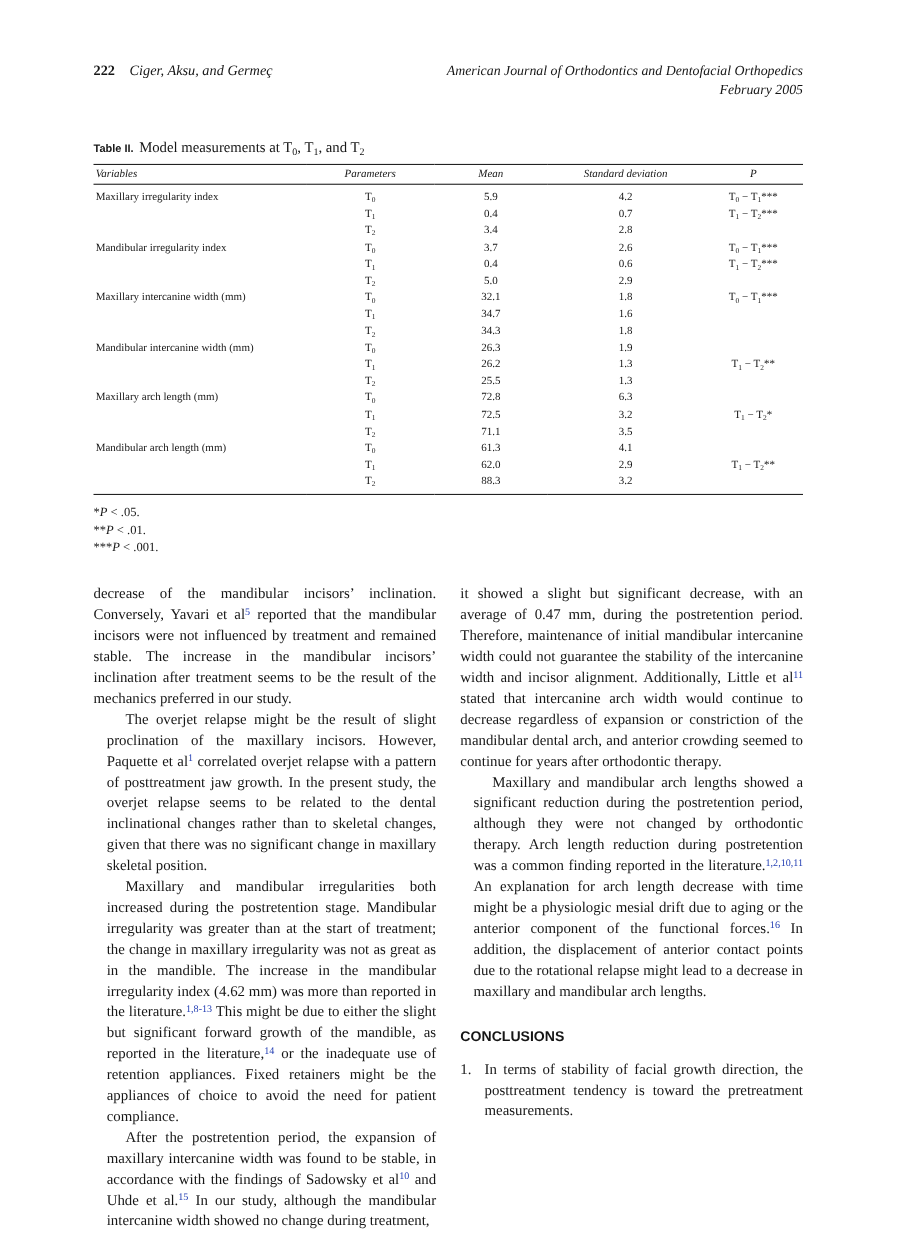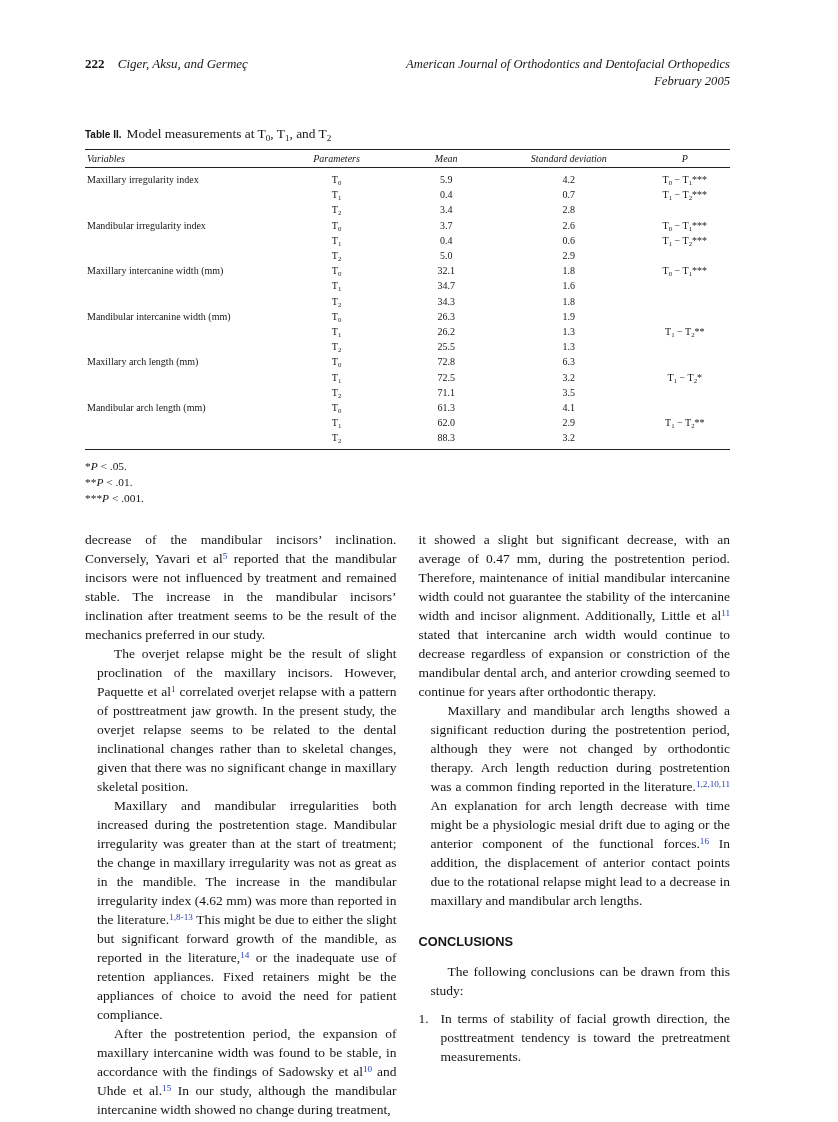--- a/index.html
+++ b/index.html
@@ -253,21 +253,20 @@
     <div class="column">
       <p><span>decrease of the mandibular incisors’ inclination. Conversely, Yavari et al</span><sup class="ref">5</sup><span> reported that the mandibular incisors were not influenced by treatment and remained stable. The increase in the mandibular incisors’ inclination after treatment seems to be the result of the mechanics preferred in our study.</span></p>
       <p class="indent"><span>The overjet relapse might be the result of slight proclination of the maxillary incisors. However, Paquette et al</span><sup class="ref">1</sup><span> correlated overjet relapse with a pattern of posttreatment jaw growth. In the present study, the overjet relapse seems to be related to the dental inclinational changes rather than to skeletal changes, given that there was no significant change in maxillary skeletal position.</span></p>
       <p class="indent"><span>Maxillary and mandibular irregularities both increased during the postretention stage. Mandibular irregularity was greater than at the start of treatment; the change in maxillary irregularity was not as great as in the mandible. The increase in the mandibular irregularity index (4.62 mm) was more than reported in the literature.</span><sup class="ref">1,8-13</sup><span> This might be due to either the slight but significant forward growth of the mandible, as reported in the literature,</span><sup class="ref">14</sup><span> or the inadequate use of retention appliances. Fixed retainers might be the appliances of choice to avoid the need for patient compliance.</span></p>
       <p class="indent"><span>After the postretention period, the expansion of maxillary intercanine width was found to be stable, in accordance with the findings of Sadowsky et al</span><sup class="ref">10</sup><span> and Uhde et al.</span><sup class="ref">15</sup><span> In our study, although the mandibular intercanine width showed no change during treatment,</span></p>
     </div>
     <div class="column">
       <p><span>it showed a slight but significant decrease, with an average of 0.47 mm, during the postretention period. Therefore, maintenance of initial mandibular intercanine width could not guarantee the stability of the intercanine width and incisor alignment. Additionally, Little et al</span><sup class="ref">11</sup><span> stated that intercanine arch width would continue to decrease regardless of expansion or constriction of the mandibular dental arch, and anterior crowding seemed to continue for years after orthodontic therapy.</span></p>
       <p class="indent"><span>Maxillary and mandibular arch lengths showed a significant reduction during the postretention period, although they were not changed by orthodontic therapy. Arch length reduction during postretention was a common finding reported in the literature.</span><sup class="ref">1,2,10,11</sup><span> An explanation for arch length decrease with time might be a physiologic mesial drift due to aging or the anterior component of the functional forces.</span><sup class="ref">16</sup><span> In addition, the displacement of anterior contact points due to the rotational relapse might lead to a decrease in maxillary and mandibular arch lengths.</span></p>
       <h2 class="conclusions-heading">CONCLUSIONS</h2>
-      <p class="indent">The following conclusions can be drawn from this study:</p>
       <div class="conclusions-list">
         <div class="list-item">
           <span class="item-number">1.</span>
           <span class="item-text">In terms of stability of facial growth direction, the posttreatment tendency is toward the pretreatment measurements.</span>
         </div>
       </div>
     </div>
   </section>
 
 </div>

